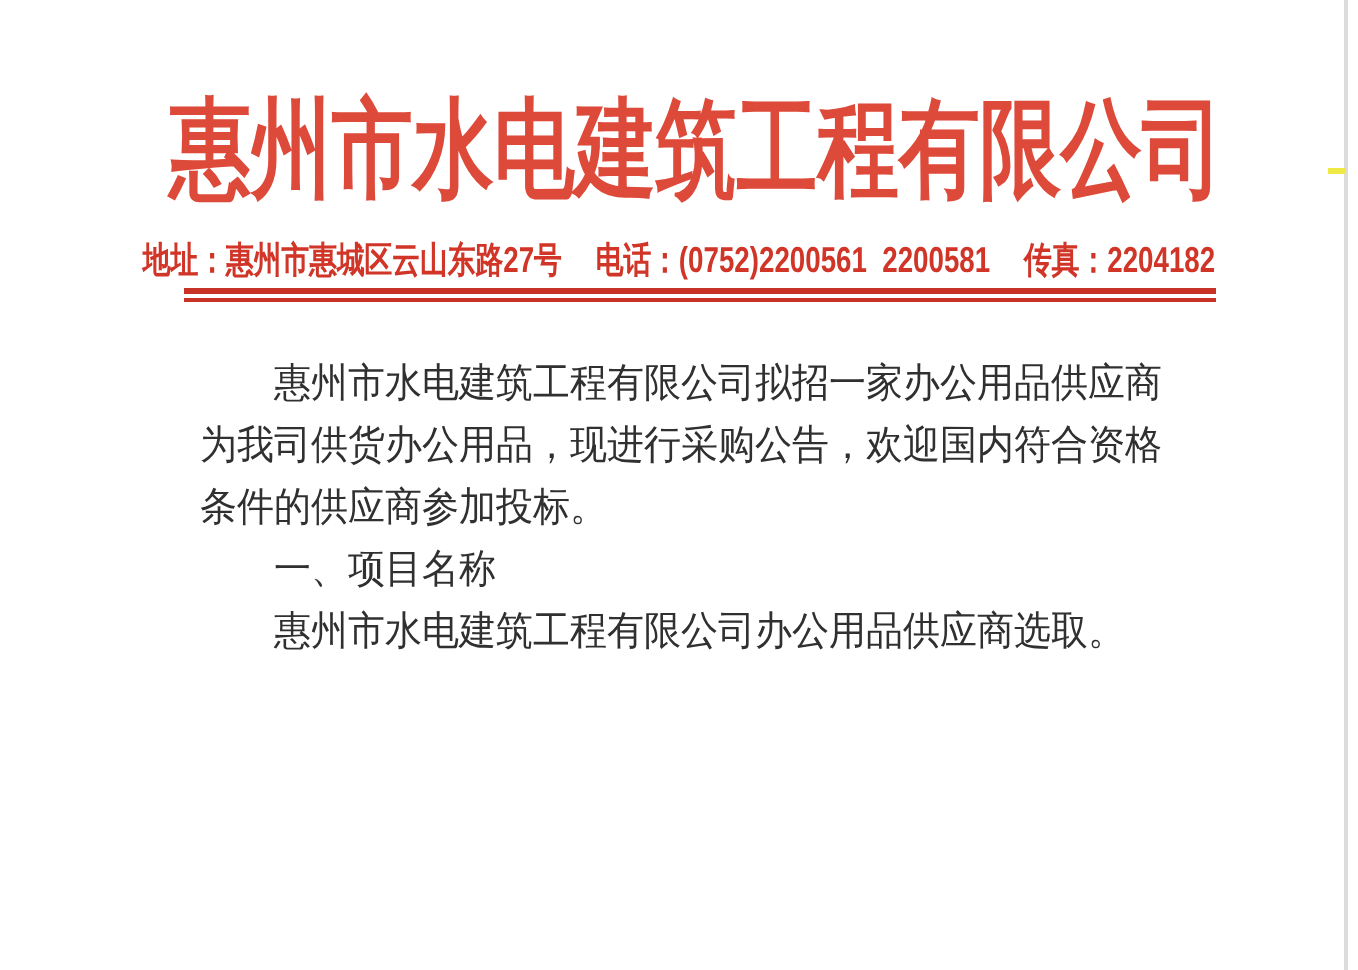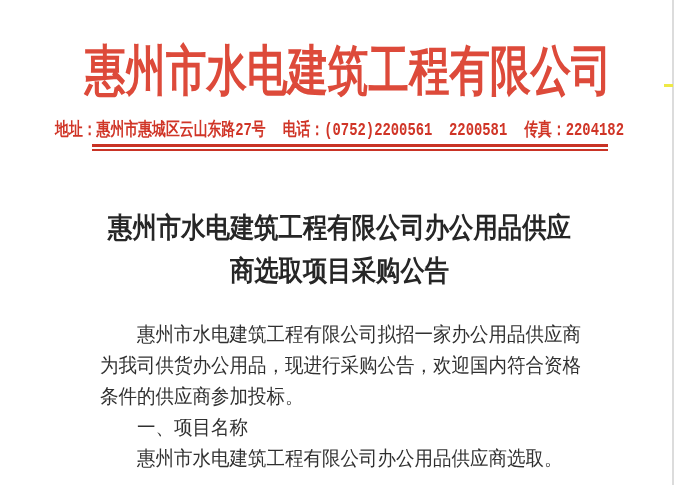--- a/index.html
+++ b/index.html
@@ -2,21 +2,21 @@
 <html style="--brand-red: #dd4a3a; --contact-red: #d03527; --rule-red: #c93325; --ink: #303030;"><head>
 <meta charset="utf-8">
 <style>
   html, body { margin: 0; padding: 0; background: #ffffff; }
   .page {
     position: relative;
     width: 679px;
     height: 485px;
     background: #ffffff;
     overflow: hidden;
-    font-family: Liberation Mono, monospace;
+    font-family: Liberation Sans, sans-serif;
   }
 
   
   .company-name {
     margin-top: 46px;
     text-align: center;
     font-size: 54px;
     font-weight: bold;
     line-height: 58px;
     color: var(--brand-red, #dd4a3a);
@@ -95,24 +95,20 @@
     <div class="contact-row">
       <span>地址：惠州市惠城区云山东路27号</span>
       <span>电话：(0752)2200561  2200581</span>
       <span>传真：2204182</span>
     </div>
 
     <div class="double-rule"></div>
   </header>
 
   <main>
-    <div class="title-block">
-      <div class="title-line">惠州市水电建筑工程有限公司办公用品供应</div>
-      <div class="title-line">商选取项目采购公告</div>
-    </div>
 
     <div class="doc-text">
       <div>
         <div class="line indent">惠州市水电建筑工程有限公司拟招一家办公用品供应商</div>
         <div class="line">为我司供货办公用品，现进行采购公告，欢迎国内符合资格</div>
         <div class="line">条件的供应商参加投标。</div>
       </div>
 
       <div class="line indent">一、项目名称</div>
 

